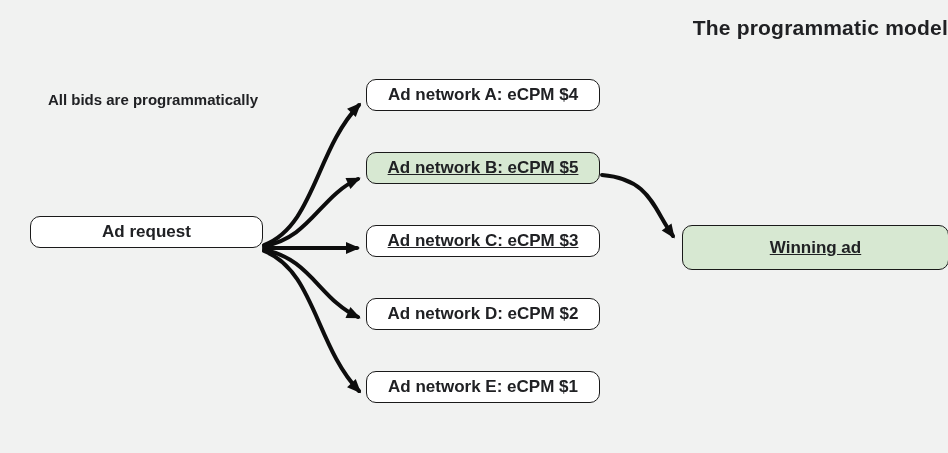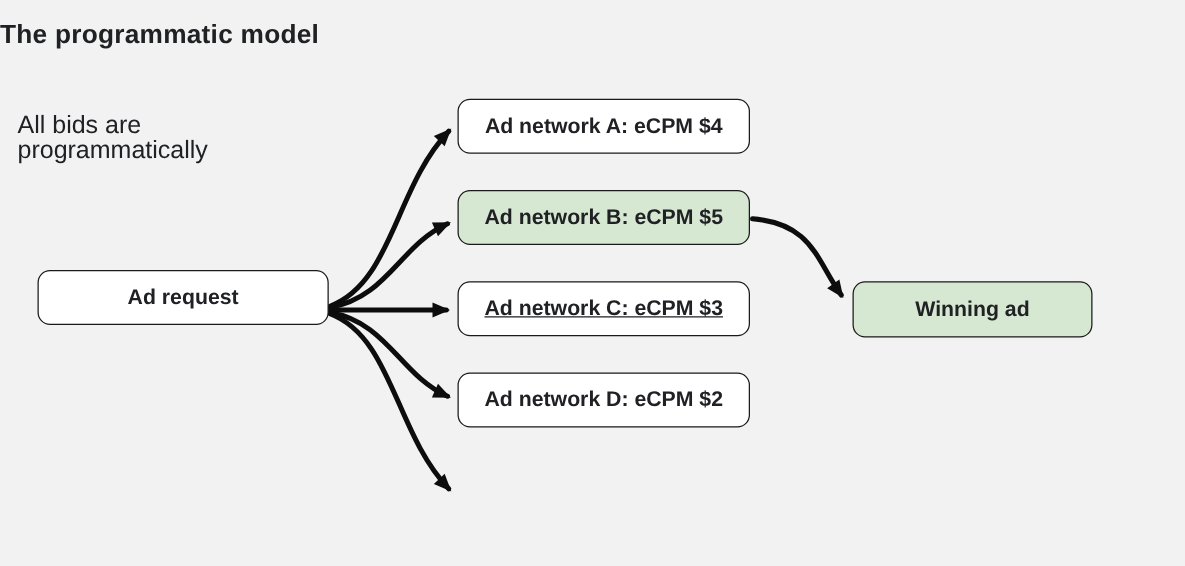--- a/index.html
+++ b/index.html
@@ -21,56 +21,57 @@
     width:948px;
     height:453px;
     background:var(--background);
     overflow:hidden;
   }
   .title{
     position:absolute;
     top:16px;
     left:0;
     width:100%;
-    text-align:left;
+    text-align:right;
     font-size:21px;
     font-weight:700;
     letter-spacing:.2px;
   }
   .note{
     position:absolute;
     top:90px;
     left:14px;
     width:244px;
-    font-size:20px;
+    text-align:right;
+    font-size:15px;
     line-height:20px;
-    font-weight:400;
+    font-weight:700;
   }
   .box{
     position:absolute;
     display:flex;
     align-items:center;
     justify-content:center;
-    height:44px;
+    height:32px;
     background:var(--box-fill);
     border:1.5px solid var(--border);
     border-radius:10px;
     font-size:17px;
     font-weight:700;
     text-align:center;
   }
-  .box.highlighted{background:var(--highlight-fill);}
+  .box.highlighted{background:var(--highlight-fill);text-decoration:underline;}
   .request{left:30px;top:216px;width:233px;}
   .network{left:366px;width:234px;}
   .n0{top:79px;}
   .n1{top:152px;}
   .n2{top:225px;text-decoration:underline;}
   .n3{top:298px;}
   .n4{top:371px;}
-  .winning{left:682px;top:225px;width:192px;height:45px;}
+  .winning{left:682px;top:225px;width:267px;height:45px;}
   .arrows{
     position:absolute;
     left:0;top:0;
     width:948px;height:453px;
     pointer-events:none;
   }
   .arrows path.flow{
     fill:none;
     stroke:var(--arrow);
     stroke-width:4;
@@ -102,16 +103,17 @@
     <path class="flow" d="M 264 251 C 314 270, 316 346, 359 391" marker-end="url(#ah)"></path>
     <path class="flow" d="M 602 175 C 650 179, 653 208, 673 236" marker-end="url(#ah)"></path>
   </svg>
 
   <div class="box request">Ad request</div>
 
   <div class="box network n0">Ad network A: eCPM $4</div>
   <div class="box network n1 highlighted">Ad network B: eCPM $5</div>
   <div class="box network n2">Ad network C: eCPM $3</div>
   <div class="box network n3">Ad network D: eCPM $2</div>
+  <div class="box network n4">Ad network E: eCPM $1</div>
 
   <div class="box winning highlighted">Winning ad</div>
 
 </div>
 
 </body></html>

